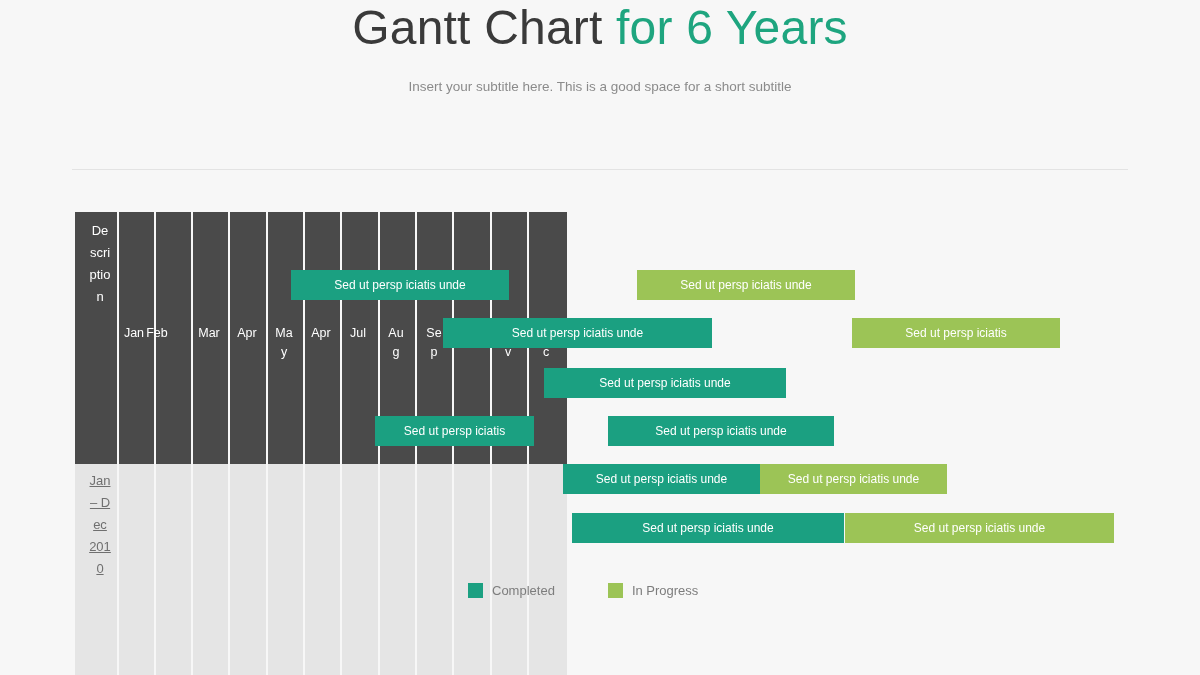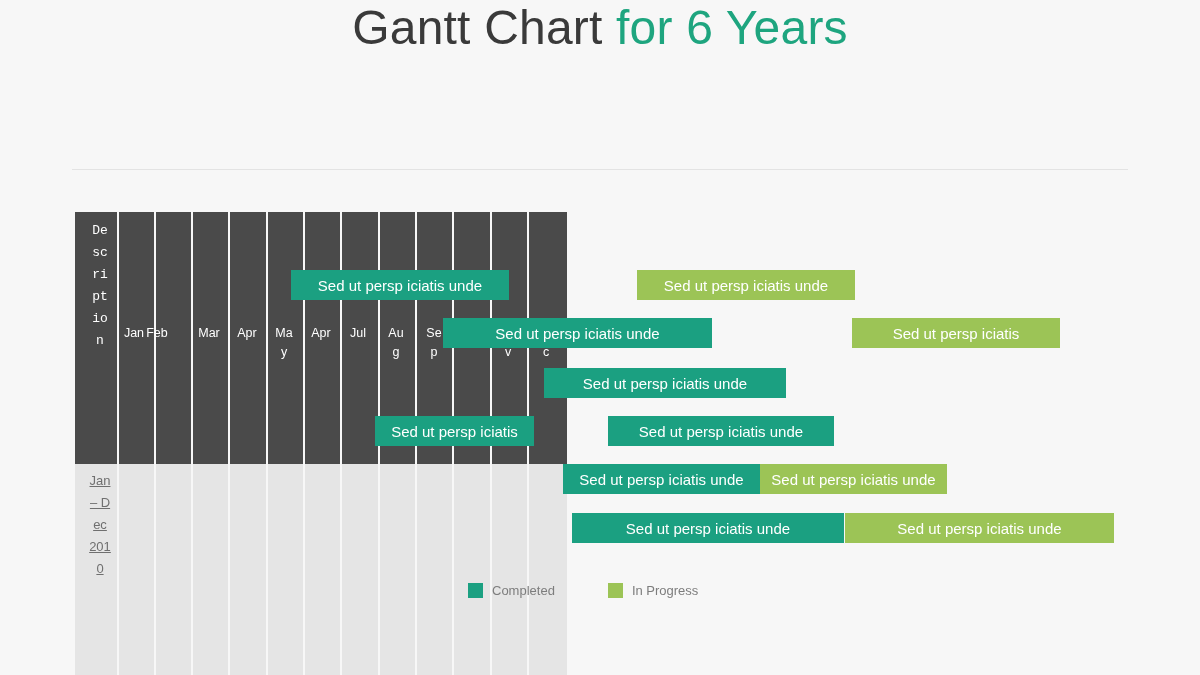--- a/index.html
+++ b/index.html
@@ -90,21 +90,20 @@
     text-align: center;
     font-size: 13px;
     line-height: 22px;
     word-break: break-all;
     overflow: hidden;
   }
   #desc-head {
     top: 8px;
     height: 244px;
     color: #ffffff;
-    font-family: Liberation Mono, monospace;
   }
   #desc-body {
     top: 258px;
     height: 205px;
     color: #6f6f6f;
     text-decoration: underline;
   }
 
   
   .month-cell {
@@ -119,21 +118,21 @@
     margin-top: 12px;
   }
 
   
   .bar {
     position: absolute;
     height: 30px;
     display: flex;
     align-items: center;
     justify-content: center;
-    font-size: 15px;
+    font-size: 12px;
     color: #ffffff;
     white-space: nowrap;
     box-sizing: border-box;
     padding: 0 6px;
     overflow: hidden;
   }
   .bar.completed   { background: #1ba081; }
   .bar.inprogress  { background: #9cc456; }
 
   
@@ -160,20 +159,21 @@
   .legend-gap { width: 53px; }
 </style>
 </head>
 <body>
 
 <div id="page-header">
   <h1 id="title">
     <span>Gantt Chart</span>
     <span class="accent">for 6 Years</span>
   </h1>
+  <p id="subtitle">Insert your subtitle here. This is a good space for a short subtitle</p>
 </div>
 <div id="header-rule"></div>
 
 <div id="chart">
 
   <div id="grid-head"></div>
   <div id="grid-body"></div>
 
   <div class="col-line" style="left:42px"></div>
   <div class="col-line" style="left:79px"></div>

